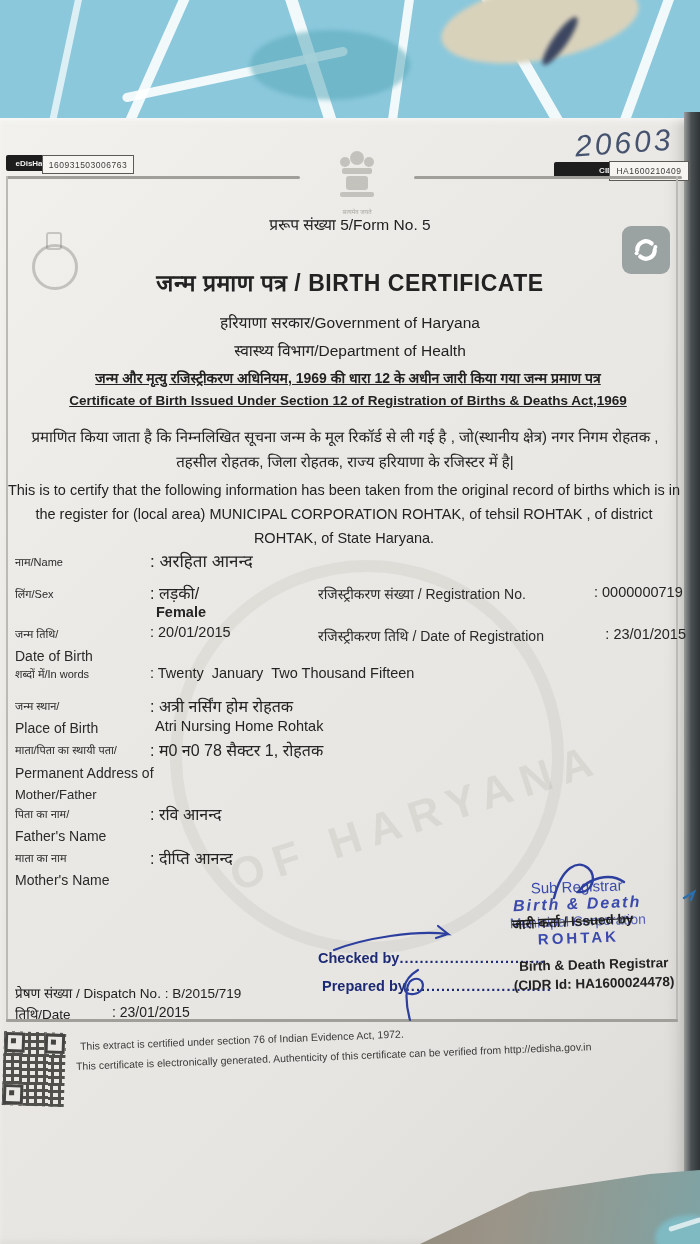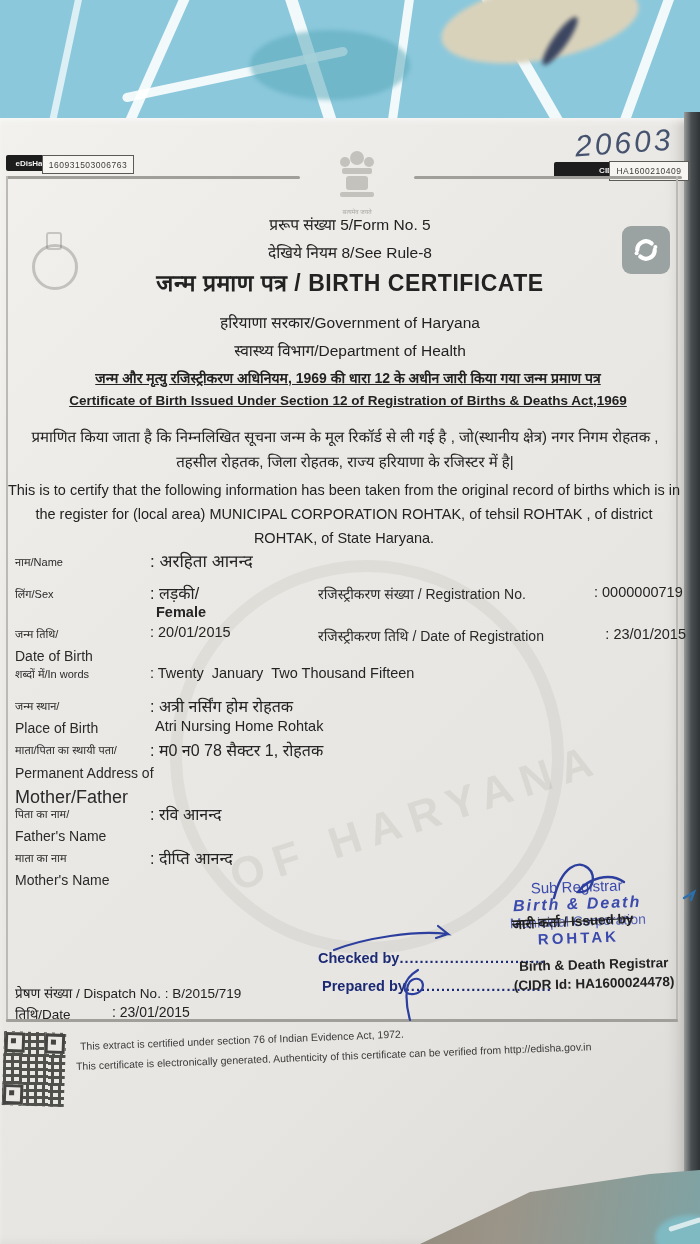--- a/index.html
+++ b/index.html
@@ -127,21 +127,20 @@
       <circle cx="4.5" cy="14.5" r="1.6" fill="#fff"></circle>
         <circle cx="19.5" cy="9.5" r="1.6" fill="#fff"></circle>
     </svg>
   </div>
 
   <div id="watermark">
       <span>OF HARYANA</span>
     </div>
 
   <div class="abs c" style="left:0;top:213px;width:700px;font-size:15.5px;"><span>प्ररूप संख्या 5/Form No. 5</span></div>
-  <div class="abs c" style="left:0;top:241px;width:700px;font-size:15.5px;"><span>देखिये नियम 8/See Rule-8</span></div>
   <div class="abs c b" style="left:0;top:266px;width:700px;font-size:23px;letter-spacing:.5px;"><span>जन्म प्रमाण पत्र / BIRTH CERTIFICATE</span></div>
   <div class="abs c" style="left:0;top:311px;width:700px;font-size:15.5px;"><span>हरियाणा सरकार/Government of Haryana</span></div>
   <div class="abs c" style="left:0;top:339px;width:700px;font-size:15.5px;"><span>स्वास्थ्य विभाग/Department of Health</span></div>
   <div class="abs c b u" style="left:8px;top:368px;width:680px;font-size:14px;"><span>जन्म और मृत्यु रजिस्ट्रीकरण अधिनियम, 1969 की धारा 12  के अधीन जारी किया गया जन्म प्रमाण पत्र</span></div>
   <div class="abs c b u" style="left:8px;top:393px;width:680px;font-size:13.5px;"><span>Certificate of Birth Issued Under Section 12 of Registration of Births &amp; Deaths Act,1969</span></div>
 
   <div class="abs c" style="left:12px;top:424px;width:666px;font-size:15px;line-height:25px;"><span>प्रमाणित किया जाता है कि निम्नलिखित सूचना जन्म के मूल रिकॉर्ड से ली गई है , जो(स्थानीय क्षेत्र) नगर निगम रोहतक , तहसील रोहतक, जिला रोहतक, राज्य हरियाणा के रजिस्टर में है|</span></div>
   <div class="abs c" style="left:6px;top:478px;width:676px;font-size:14.5px;line-height:24px;"><span>This is to certify that the following information has been taken from the original record of births which is in the register for (local area) MUNICIPAL CORPORATION  ROHTAK, of tehsil ROHTAK , of district ROHTAK, of  State Haryana.</span></div>
 
   <div class="abs lbl" style="left:15px;top:554px;"><span>नाम/Name</span></div>
@@ -164,21 +163,21 @@
   <div class="abs lbl" style="left:15px;top:666px;"><span>शब्दों में/In words</span></div>
   <div class="abs val" style="left:150px;top:665px;white-space:pre;"><span>: Twenty  January  Two Thousand Fifteen</span></div>
 
   <div class="abs lbl" style="left:15px;top:698px;"><span>जन्म स्थान/</span></div>
   <div class="abs lbl" style="left:15px;top:720px;font-size:14px;"><span>Place of Birth</span></div>
   <div class="abs hival" style="left:150px;top:695px;"><span>: अत्री नर्सिंग होम रोहतक</span></div>
   <div class="abs val" style="left:155px;top:718px;"><span>Atri Nursing Home Rohtak</span></div>
 
   <div class="abs lbl" style="left:15px;top:742px;"><span>माता/पिता का स्थायी पता/</span></div>
   <div class="abs lbl" style="left:15px;top:765px;font-size:14px;"><span>Permanent Address of</span></div>
-  <div class="abs lbl" style="left:15px;top:787px;font-size:18px;"><span>Mother/Father</span></div>
+  <div class="abs lbl" style="left:15px;top:787px;font-size:13px;"><span>Mother/Father</span></div>
   <div class="abs hival" style="left:150px;top:739px;"><span>: म0 न0 78 सैक्टर 1, रोहतक</span></div>
 
   <div class="abs lbl" style="left:15px;top:806px;"><span>पिता का नाम/</span></div>
   <div class="abs lbl" style="left:15px;top:828px;font-size:14px;"><span>Father's Name</span></div>
   <div class="abs hival" style="left:150px;top:803px;"><span>: रवि आनन्द</span></div>
 
   <div class="abs lbl" style="left:15px;top:850px;"><span>माता का नाम</span></div>
   <div class="abs lbl" style="left:15px;top:872px;font-size:14px;"><span>Mother's Name</span></div>
   <div class="abs hival" style="left:150px;top:847px;"><span>: दीप्ति आनन्द</span></div>
 

